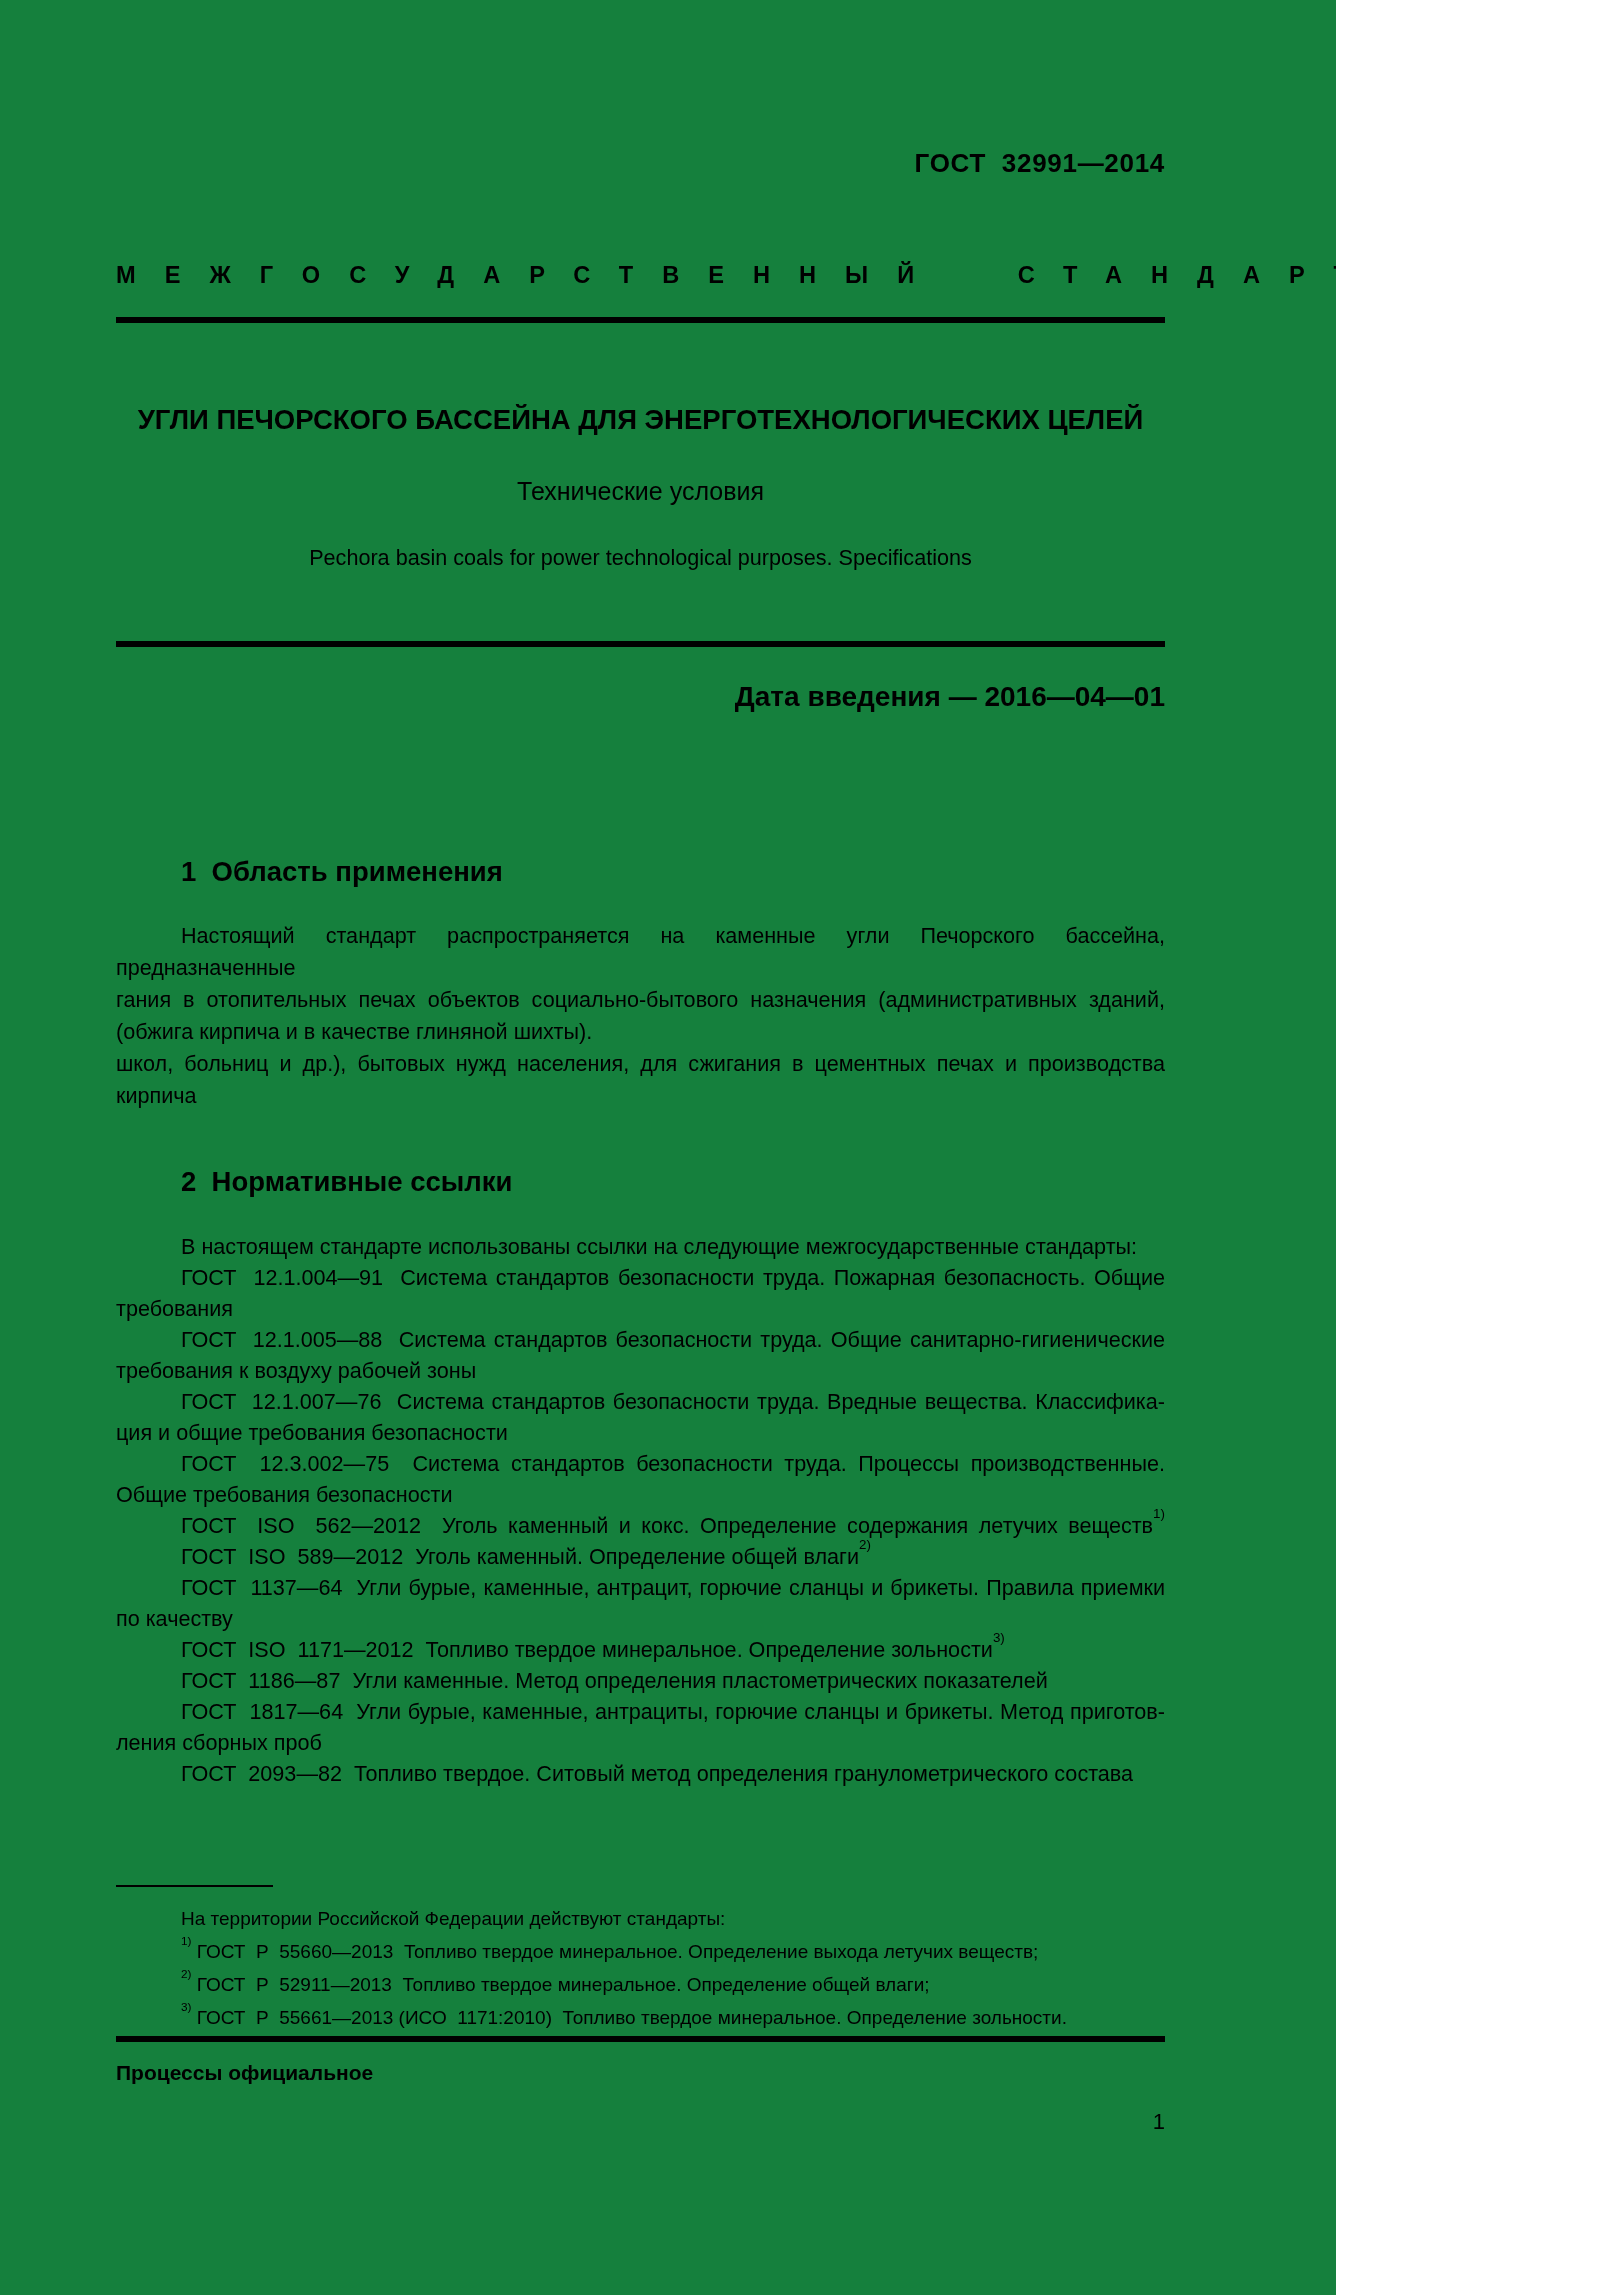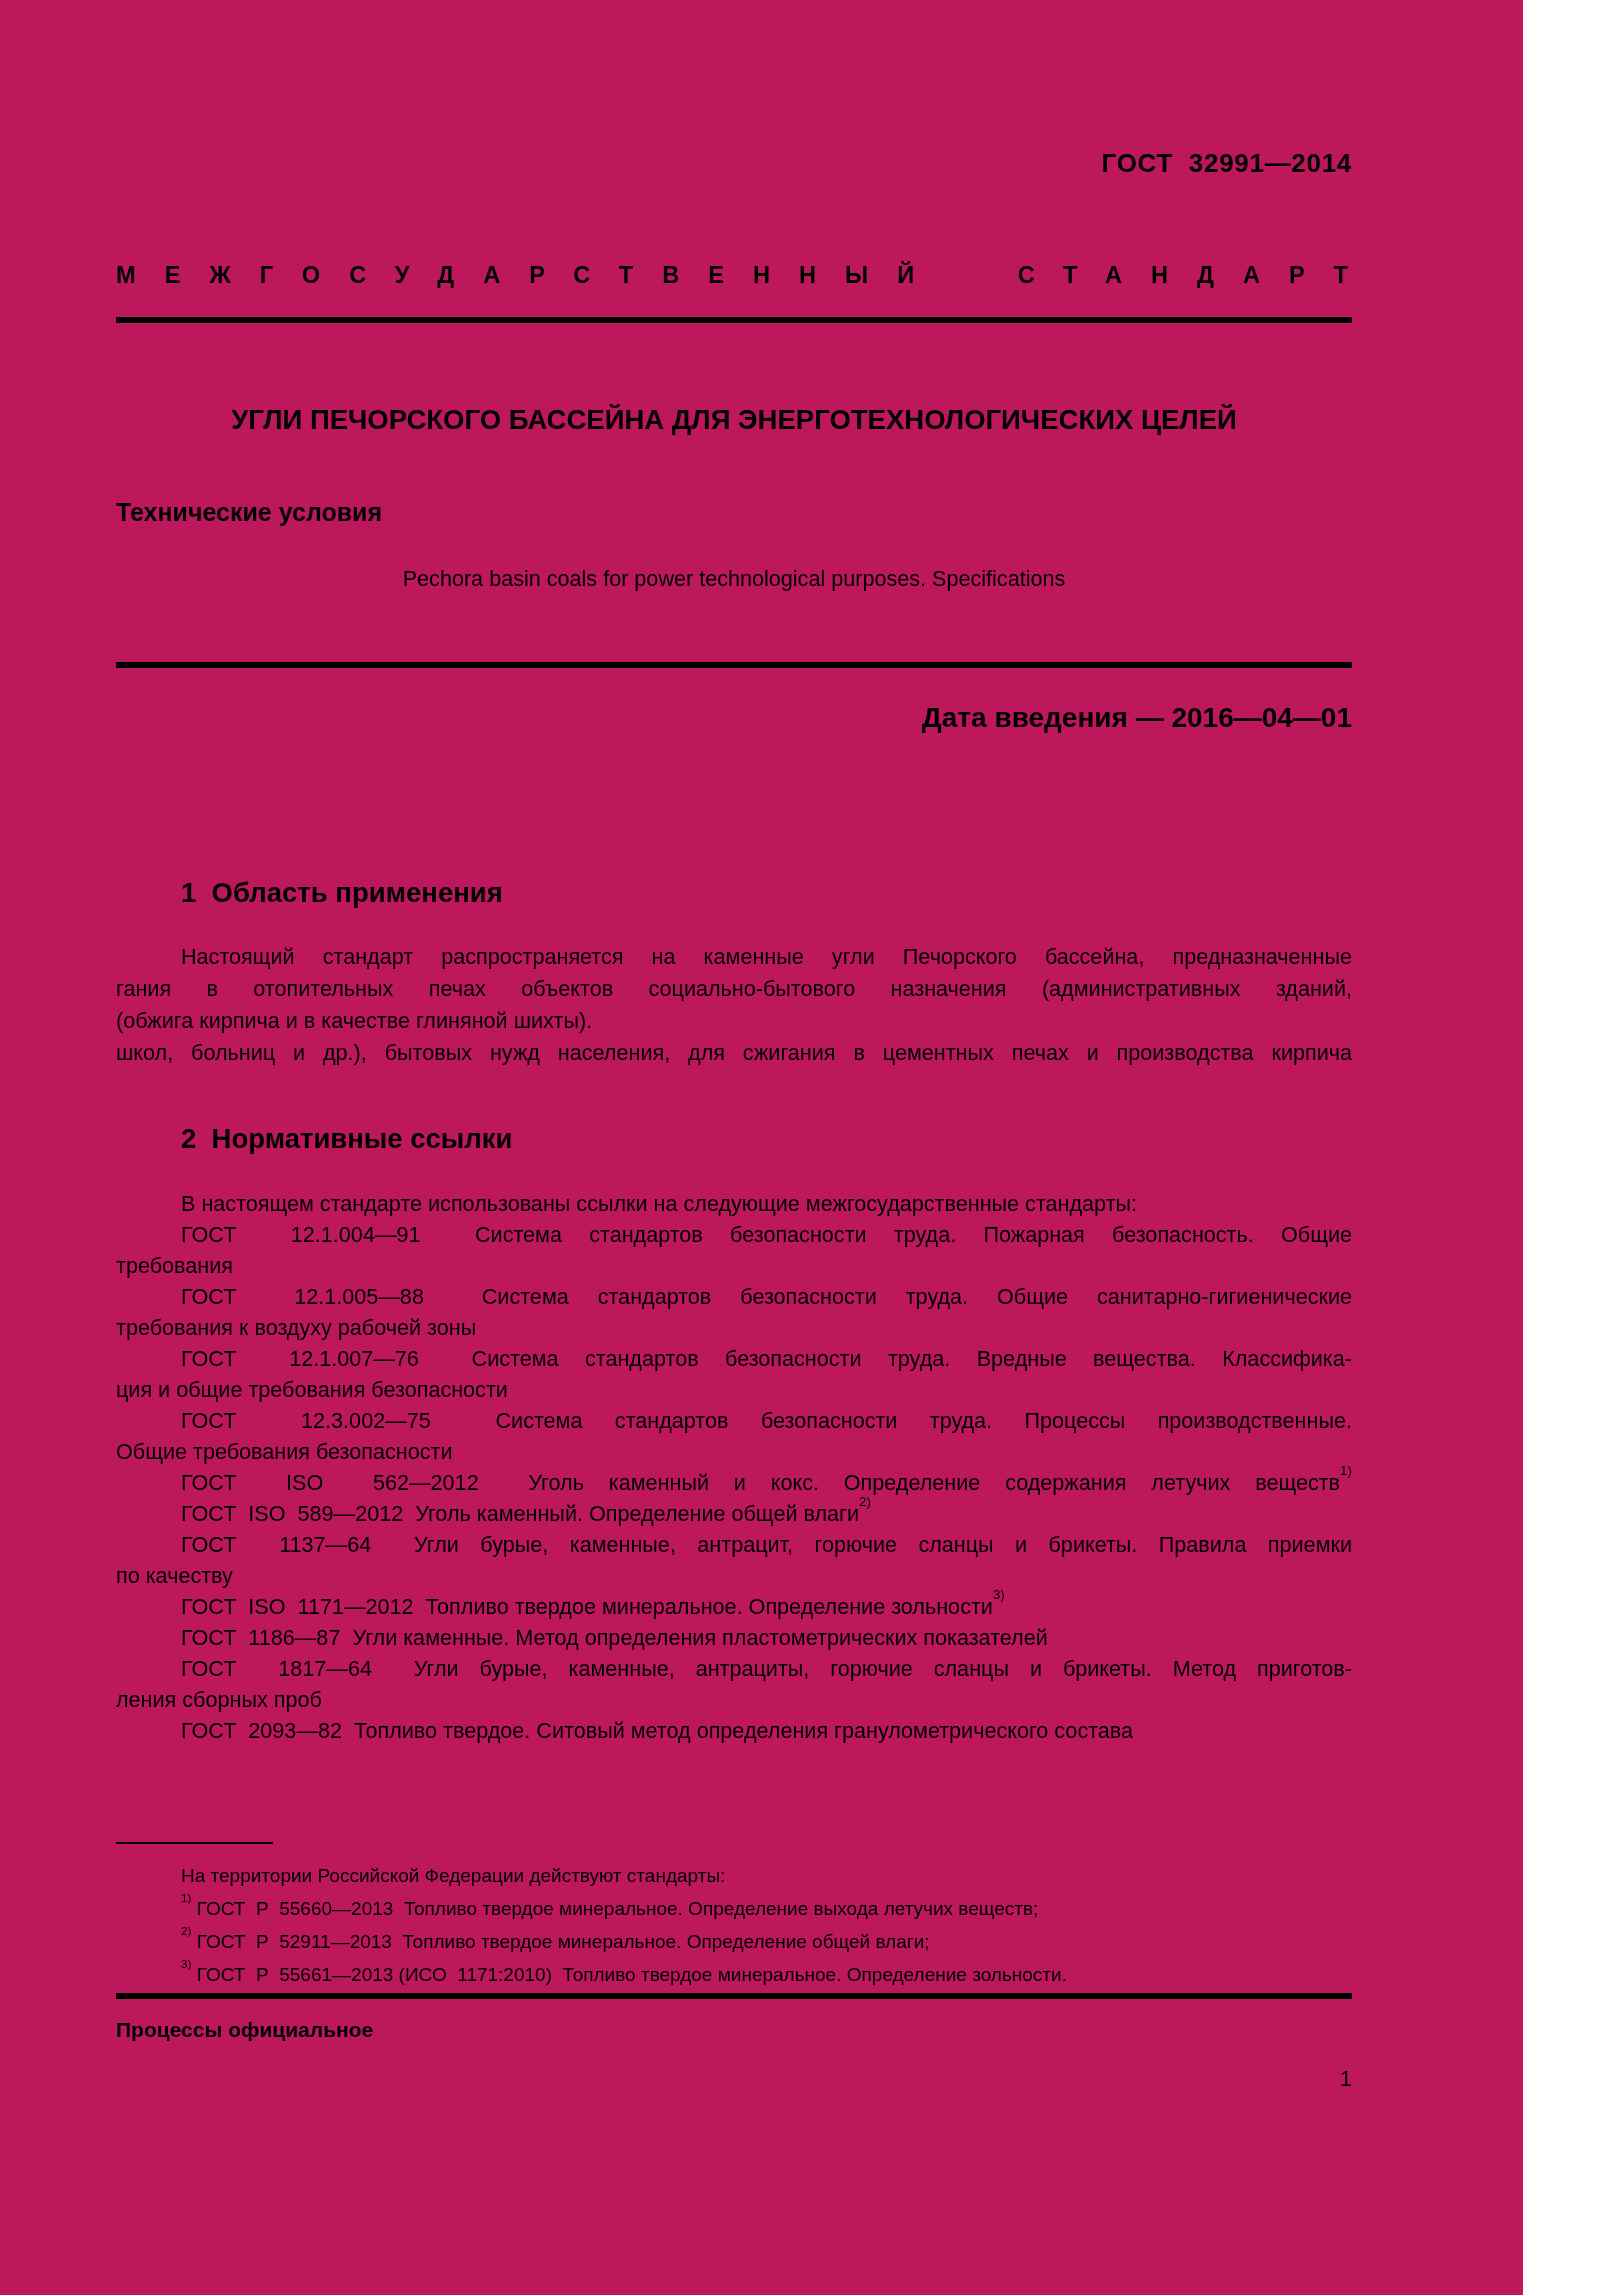--- a/index.html
+++ b/index.html
@@ -1,33 +1,33 @@
 <!DOCTYPE html>
 <html lang="ru" style="font-size:10.5px"><head>
 <meta charset="utf-8">
 <style>
   html,body{margin:0;padding:0;background:#fff;}
   .page{
     position:relative;
-    width:1523px;height:2295px;
-    background:#be185d;color:#000;
+    width:1336px;height:2295px;
+    background:#15803d;color:#000;
     font-family:"Liberation Sans",sans-serif;
     overflow:hidden;
   }
   .content{padding:0 171px 0 116px;}
 
   .doc-num{margin-top:148px;font-size:26px;line-height:30px;font-weight:bold;text-align:right;letter-spacing:0.7px;}
   .ms{margin-top:82px;font-size:23.6px;line-height:30px;font-weight:bold;letter-spacing:29px;word-spacing:39px;white-space:nowrap;}
   .rule{height:5.9px;background:#000;}
   .rule1{margin-top:27px;}
   .rule2{margin-top:70px;}
   .rule3{margin-top:1.3px;}
 
   .title{margin-top:81px;font-size:27.5px;line-height:31px;font-weight:bold;text-align:center;}
-  .subtitle{margin-top:62px;font-size:25px;line-height:30px;font-weight:bold;text-align:left;}
+  .subtitle{margin-top:41px;font-size:25px;line-height:30px;font-weight:normal;text-align:center;}
   .entitle{margin-top:38px;font-size:21.6px;line-height:27.5px;text-align:center;}
   .date{margin-top:36px;font-size:28px;line-height:27.5px;font-weight:bold;text-align:right;}
 
   .h1{margin-top:145px;font-size:27.5px;line-height:31px;font-weight:bold;text-indent:65px;}
   .h2{margin-top:54px;font-size:27.5px;line-height:31px;font-weight:bold;text-indent:65px;}
 
   .s1{margin-top:33px;}
   .s2{margin-top:34px;}
   .ln{margin:0;font-size:21.6px;}
   .s1 .ln{line-height:32px;}

